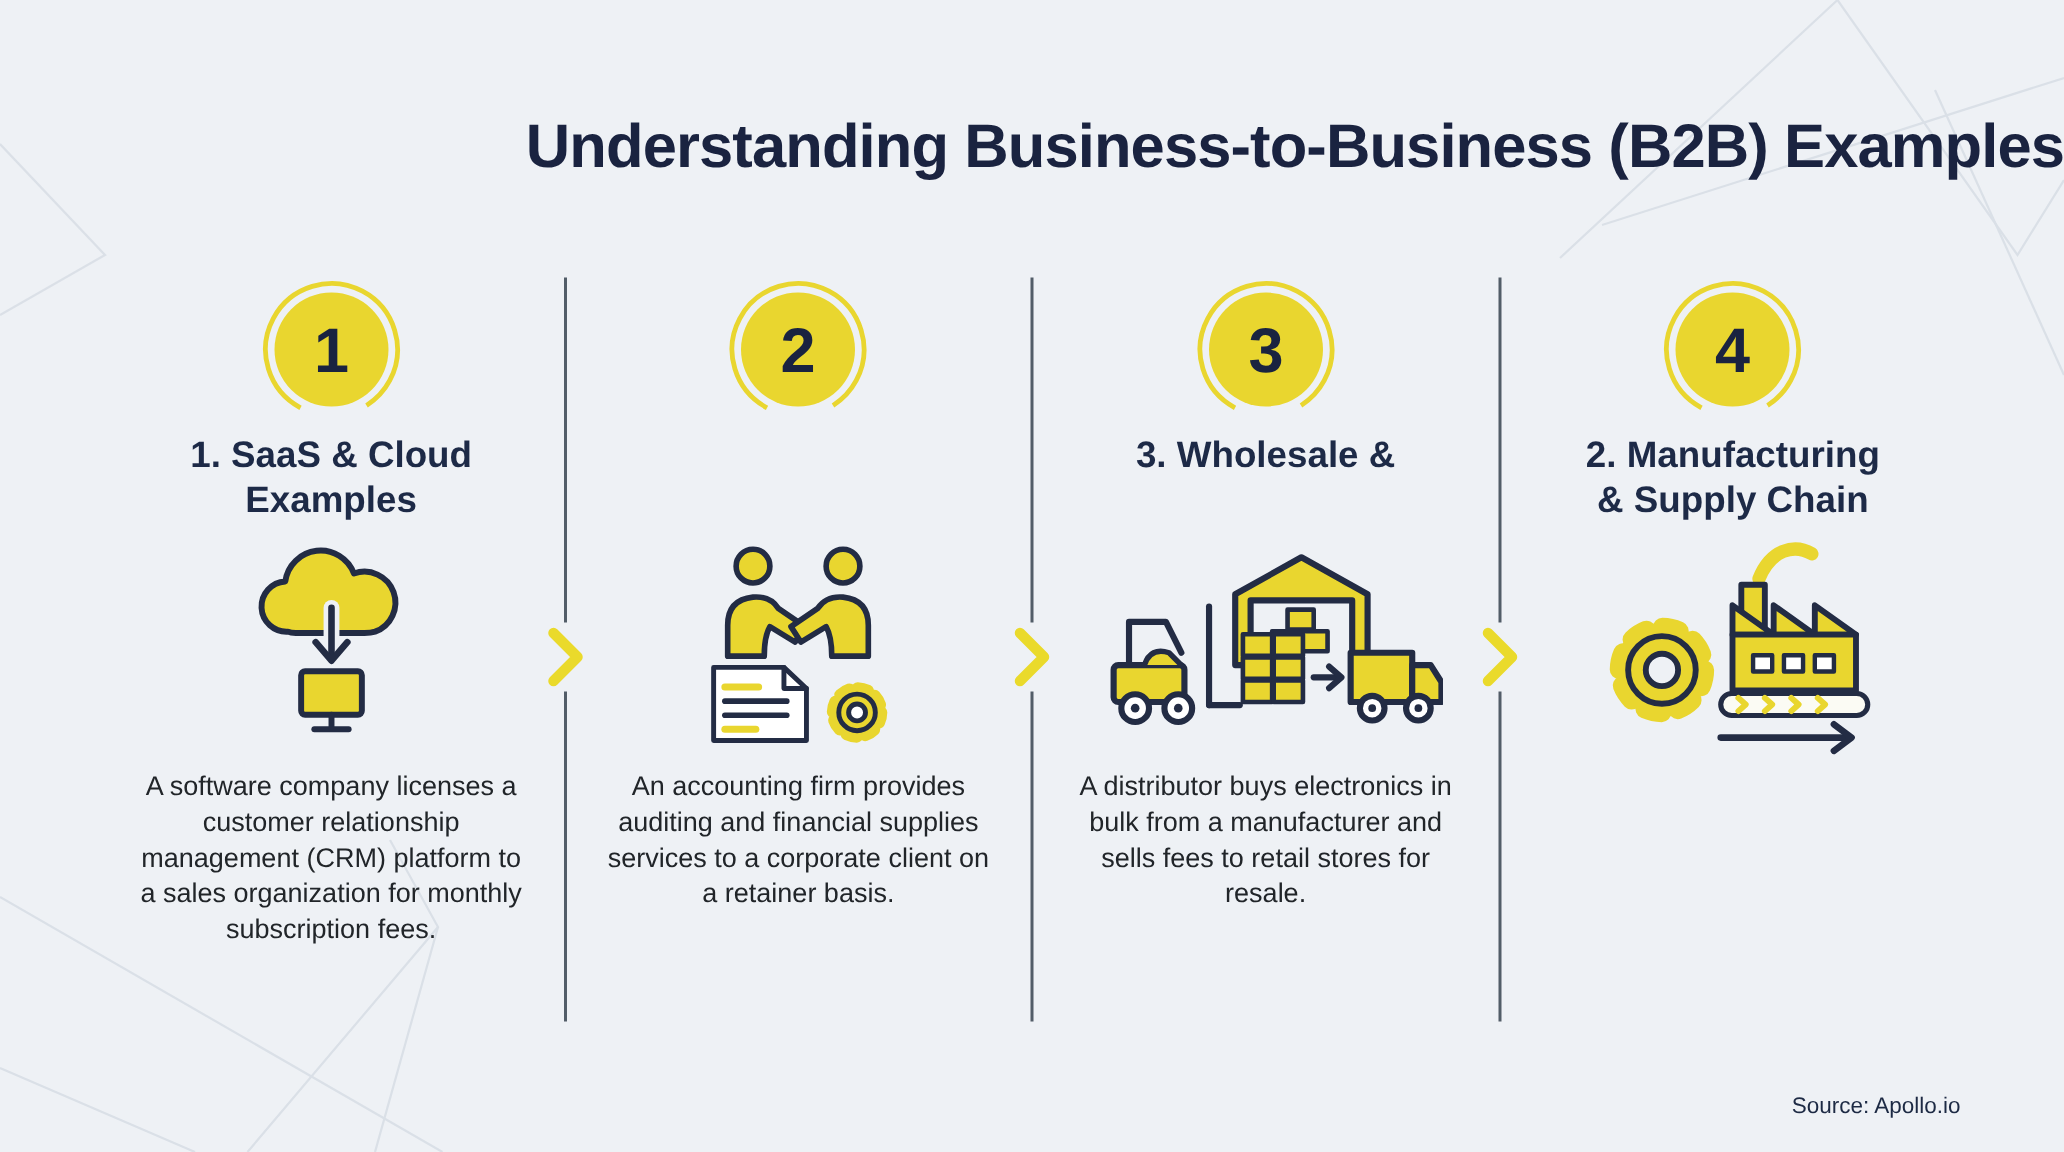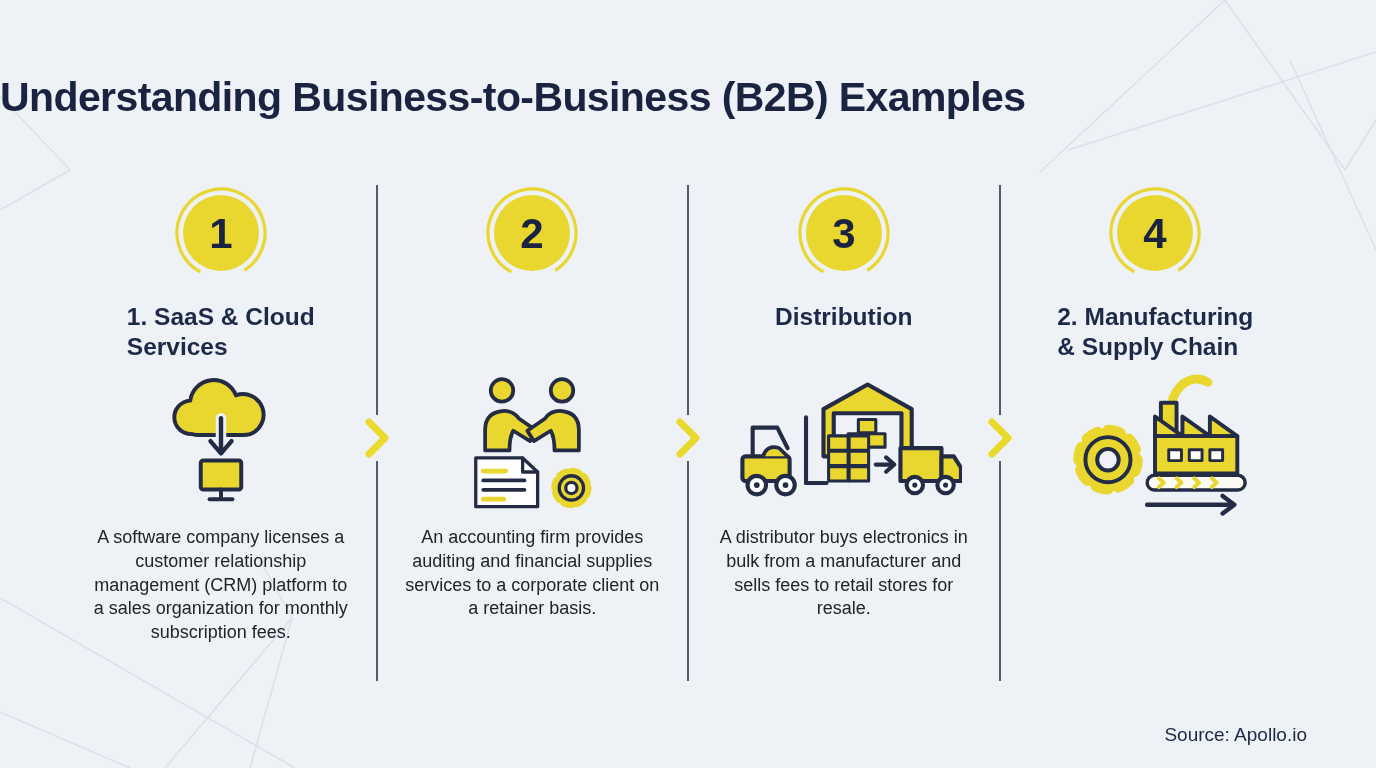--- a/index.html
+++ b/index.html
@@ -12,21 +12,21 @@
     color: #1d2a47;
   }
   .bg-pattern {
     position: absolute; inset: 0;
     width: 1376px; height: 768px;
     pointer-events: none;
   }
   h1.title {
     position: absolute;
     top: 74px; left: 0; right: 0;
-    text-align: left;
+    text-align: right;
     font-size: 41px;
     font-weight: 700;
     letter-spacing: -0.6px;
     color: #1a2340;
   }
   .row {
     position: absolute;
     top: 185px; left: 66px;
     width: 1244px;
     display: flex;
@@ -55,25 +55,25 @@
     justify-content: center;
   }
   .badge { width: 96px; height: 96px; flex: none; margin-top: 0; }
   .badge-num {
     font-size: 42px;
     font-weight: 700;
     fill: #1a2340;
     font-family: "Liberation Sans", sans-serif;
   }
   h2.col-heading {
-    margin-top: 21px;
+    margin-top: 8px;
     font-size: 24.5px;
     font-weight: 700;
     line-height: 1.22;
-    text-align: left;
+    text-align: center;
     color: #1d2a47;
     min-height: 60px;
   }
   .heading-line { display: block; }
   .iconbox {
     height: 152px;
     margin-top: 4px;
     display: flex;
     align-items: center;
     justify-content: center;
@@ -83,21 +83,21 @@
     max-width: 266px;
     font-size: 18px;
     line-height: 1.32;
     text-align: center;
     color: #212529;
   }
   .source {
     position: absolute;
     right: 69px;
     bottom: 22px;
-    font-size: 19px;
+    font-size: 15px;
     color: #1d2a44;
     margin-left: 43px;
   }
   svg { display: block; }
 </style>
 </head>
 <body>
 
 <svg class="bg-pattern" viewBox="0 0 1376 768">
   <g stroke="#d6dce4" stroke-width="1.5" fill="none" opacity="0.8">
@@ -118,21 +118,21 @@
 <div class="row">
 
   <div class="col">
     <svg class="badge" viewBox="0 0 96 96">
       <circle cx="48" cy="48" r="44" fill="none" stroke="#e9d62f" stroke-width="3.2" stroke-dasharray="230 46" transform="rotate(118 48 48)"></circle>
       <circle cx="48" cy="48" r="38" fill="#e9d62f"></circle>
       <text x="48" y="63" text-anchor="middle" class="badge-num">1</text>
     </svg>
     <h2 class="col-heading">
       <span class="heading-line">1. SaaS &amp; Cloud</span>
-      <span class="heading-line">Services</span>
+      <span class="heading-line">Examples</span>
     </h2>
     <div class="iconbox">
       <svg width="132" height="148" viewBox="0 0 150 150">
         <g stroke-linejoin="round" stroke-linecap="round">
           <path d="M42 66 a19 19 0 0 1 -2 -38 a27 27 0 0 1 52 -6 a20 20 0 0 1 16 44 q-3 1 -8 1 H48 q-4 0 -6 -1 Z" fill="#e9d62f" stroke="#232c44" stroke-width="4.5"></path>
           <g stroke="#eef1f5" stroke-width="12" fill="none">
             <line x1="75" y1="48" x2="75" y2="86"></line>
             <polyline points="63,76 75,90 87,76"></polyline>
           </g>
           <g stroke="#232c44" stroke-width="5" fill="none">
@@ -196,21 +196,21 @@
     </span>
   </div>
 
   <div class="col">
     <svg class="badge" viewBox="0 0 96 96">
       <circle cx="48" cy="48" r="44" fill="none" stroke="#e9d62f" stroke-width="3.2" stroke-dasharray="230 46" transform="rotate(118 48 48)"></circle>
       <circle cx="48" cy="48" r="38" fill="#e9d62f"></circle>
       <text x="48" y="63" text-anchor="middle" class="badge-num">3</text>
     </svg>
     <h2 class="col-heading">
-      <span class="heading-line">Distribution</span>
+      <span class="heading-line">3. Wholesale &amp;</span>
     </h2>
     <div class="iconbox">
       <svg width="236" height="144" viewBox="0 0 230 140">
         <g stroke-linejoin="round" stroke-linecap="round">
           <path d="M95 84 V38 L138 14 L181 38 V84 H171 V42 H105 V84 Z" fill="#e9d62f" stroke="#232c44" stroke-width="4"></path>
           <rect x="129" y="48" width="17" height="13" fill="#e9d62f" stroke="#232c44" stroke-width="3"></rect>
           <rect x="119" y="62" width="17" height="13" fill="#e9d62f" stroke="#232c44" stroke-width="3"></rect>
           <rect x="138" y="62" width="17" height="13" fill="#e9d62f" stroke="#232c44" stroke-width="3"></rect>
           <path d="M26 86 V56 H50 L60 76" fill="none" stroke="#232c44" stroke-width="4"></path>
           <rect x="16" y="84" width="46" height="24" rx="3" fill="#e9d62f" stroke="#232c44" stroke-width="4"></rect>

